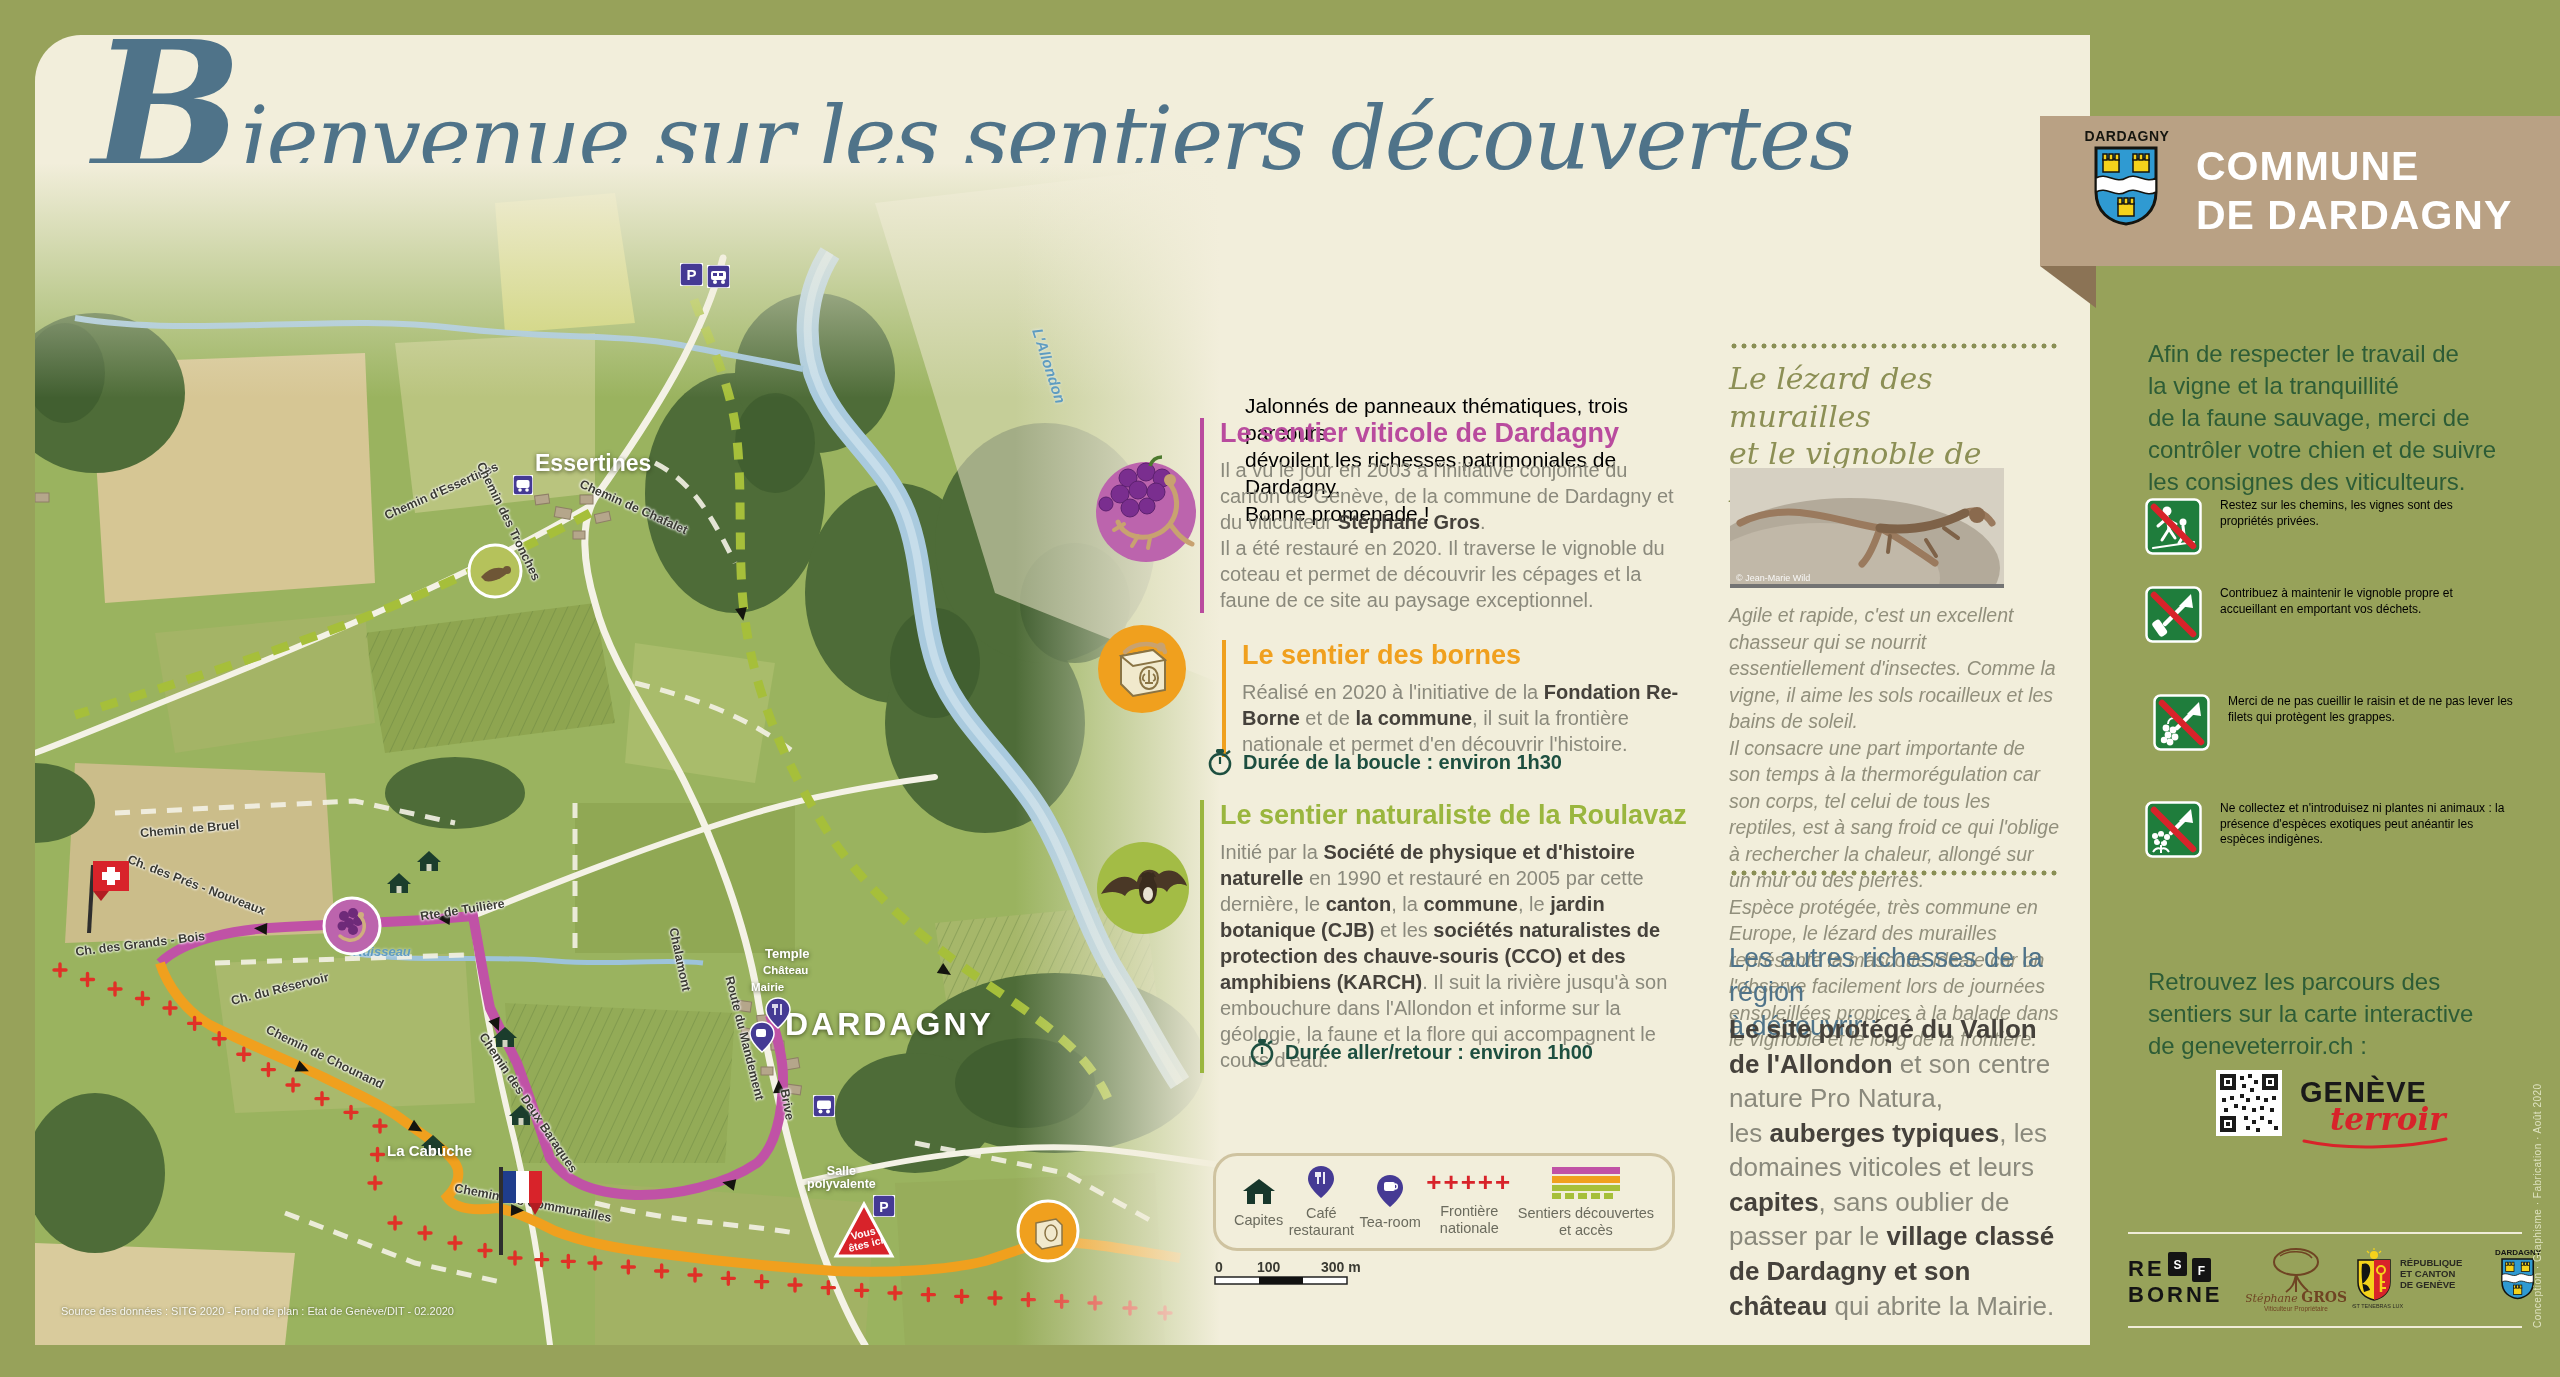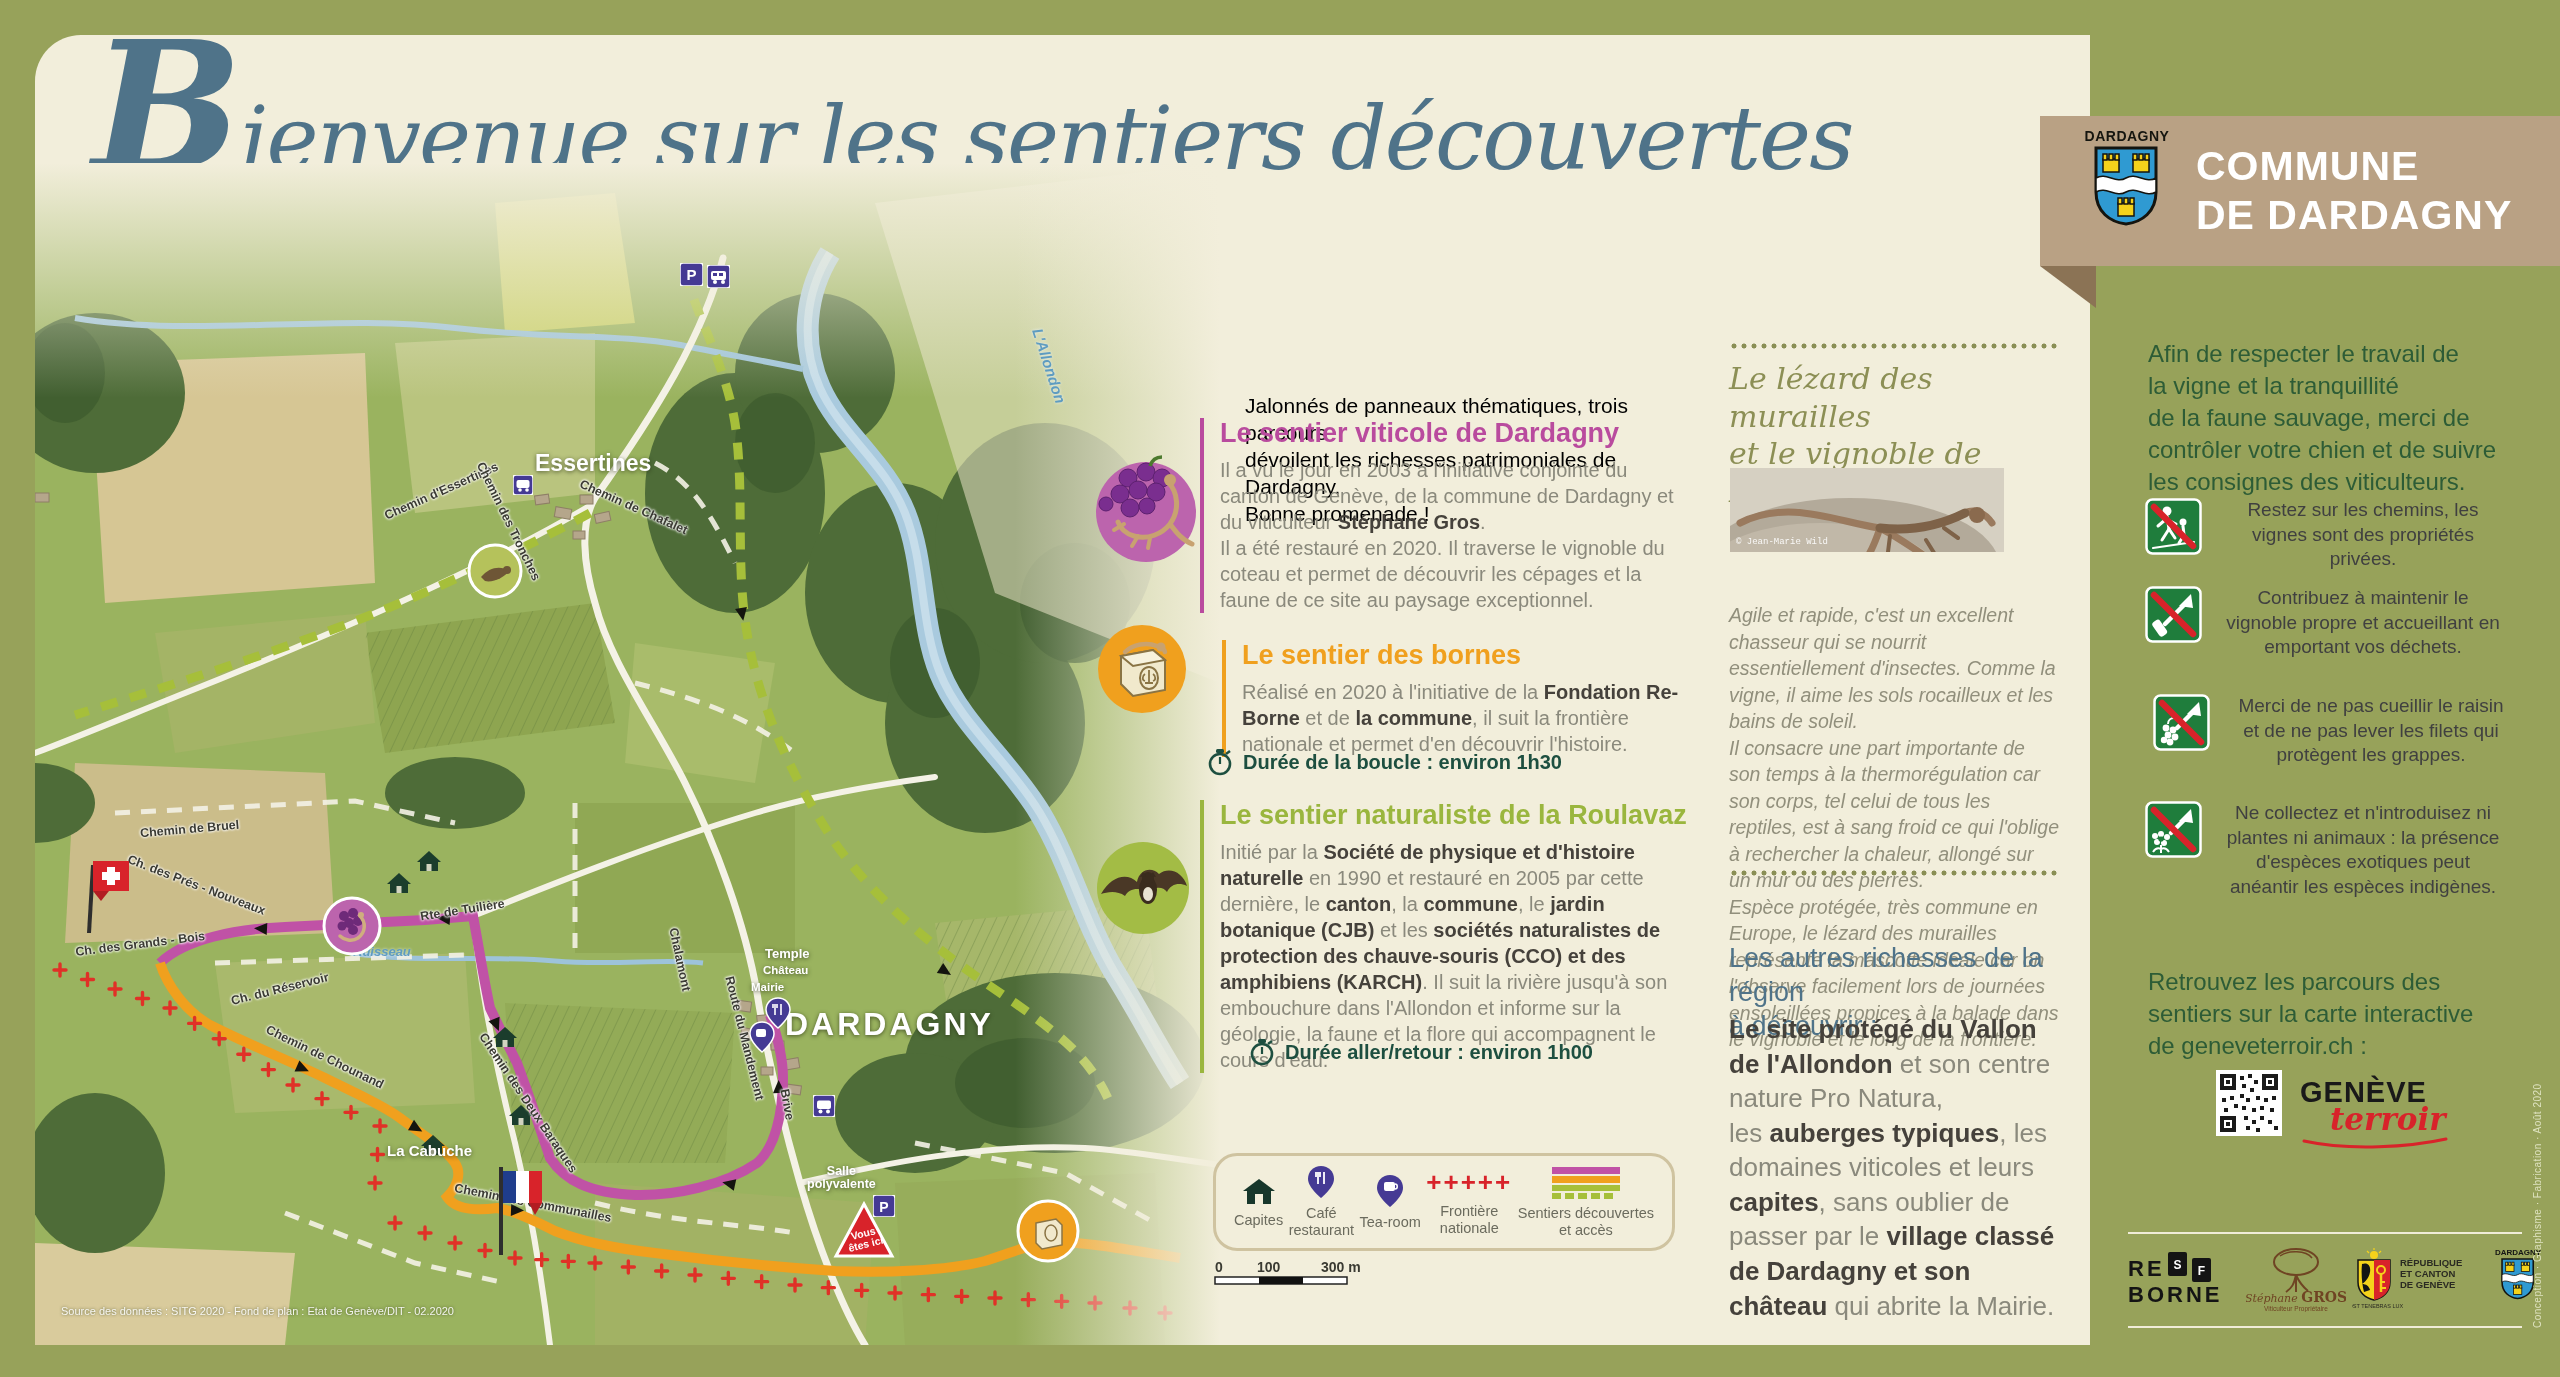--- a/index.html
+++ b/index.html
@@ -39,29 +39,29 @@
   .legendbox{position:absolute;left:1178px;top:1118px;width:462px;height:98px;
              border:3px solid #cfc3a0;border-radius:24px;display:flex;align-items:center;
              justify-content:space-between;padding:0 18px;box-sizing:border-box;}
   .legitem{display:flex;flex-direction:column;align-items:center;gap:6px;}
   .legitem .lab{font-size:14.5px;color:#6b6b5e;text-align:center;line-height:1.15;}
   .scalebar{position:absolute;left:1180px;top:1232px;}
   .dots{height:6px;background-image:radial-gradient(circle,#8a8f55 2.2px,transparent 2.8px);
         background-size:10px 6px;background-repeat:repeat-x;}
   .liztitle{font-family:"DejaVu Serif",serif;font-style:italic;font-size:30px;line-height:1.25;
             color:#8c8f55;white-space:pre-line;}
-  .lizphoto{position:absolute;width:274px;height:84px;background:#737373;overflow:hidden;font-family:Liberation Mono, monospace;}
+  .lizphoto{position:absolute;width:274px;height:120px;background:#737373;overflow:hidden;}
   .lizcredit{position:absolute;left:6px;bottom:5px;color:rgba(255,255,255,.9);font-size:9px;}
   .lizbody{font-size:19.5px;font-style:italic;color:#918f7c;line-height:1.36;white-space:pre-line;}
   .richhead{font-size:27px;color:#4f7389;line-height:1.25;white-space:pre-line;}
   .rich{font-size:26px;color:#8a897c;line-height:1.33;white-space:pre-line;}
   
   .rc-text{position:absolute;color:#2d5c36;font-size:24px;line-height:1.33;white-space:pre-line;}
   .rule{position:absolute;left:2145px;width:362px;display:flex;gap:18px;}
-  .rule .txt{color:#404040;font-size:19px;line-height:1.3;width:286px;text-align:center;}
+  .rule .txt{color:#000000;font-size:12px;line-height:1.3;width:286px;}
   .divider{position:absolute;left:2128px;width:394px;height:2px;background:#f0ecd8;}
   .vcredit{position:absolute;left:2532px;top:1328px;transform:rotate(-90deg);transform-origin:0 0;
            color:#dfe3c0;font-size:10px;width:340px;letter-spacing:.5px;}
   
   .banner{position:absolute;left:2040px;top:116px;width:520px;height:150px;background:#b9a184;}
   .banner-text{position:absolute;left:156px;top:26px;color:#fff;font-size:41px;font-weight:800;
                letter-spacing:1px;line-height:1.2;white-space:pre-line;}
   .banner-arms{position:absolute;left:42px;top:12px;width:90px;text-align:center;}
   .banner-arms .shieldname{font-size:14px;font-weight:900;color:#15150f;letter-spacing:.5px;}
   .fold{position:absolute;left:2040px;top:266px;}

